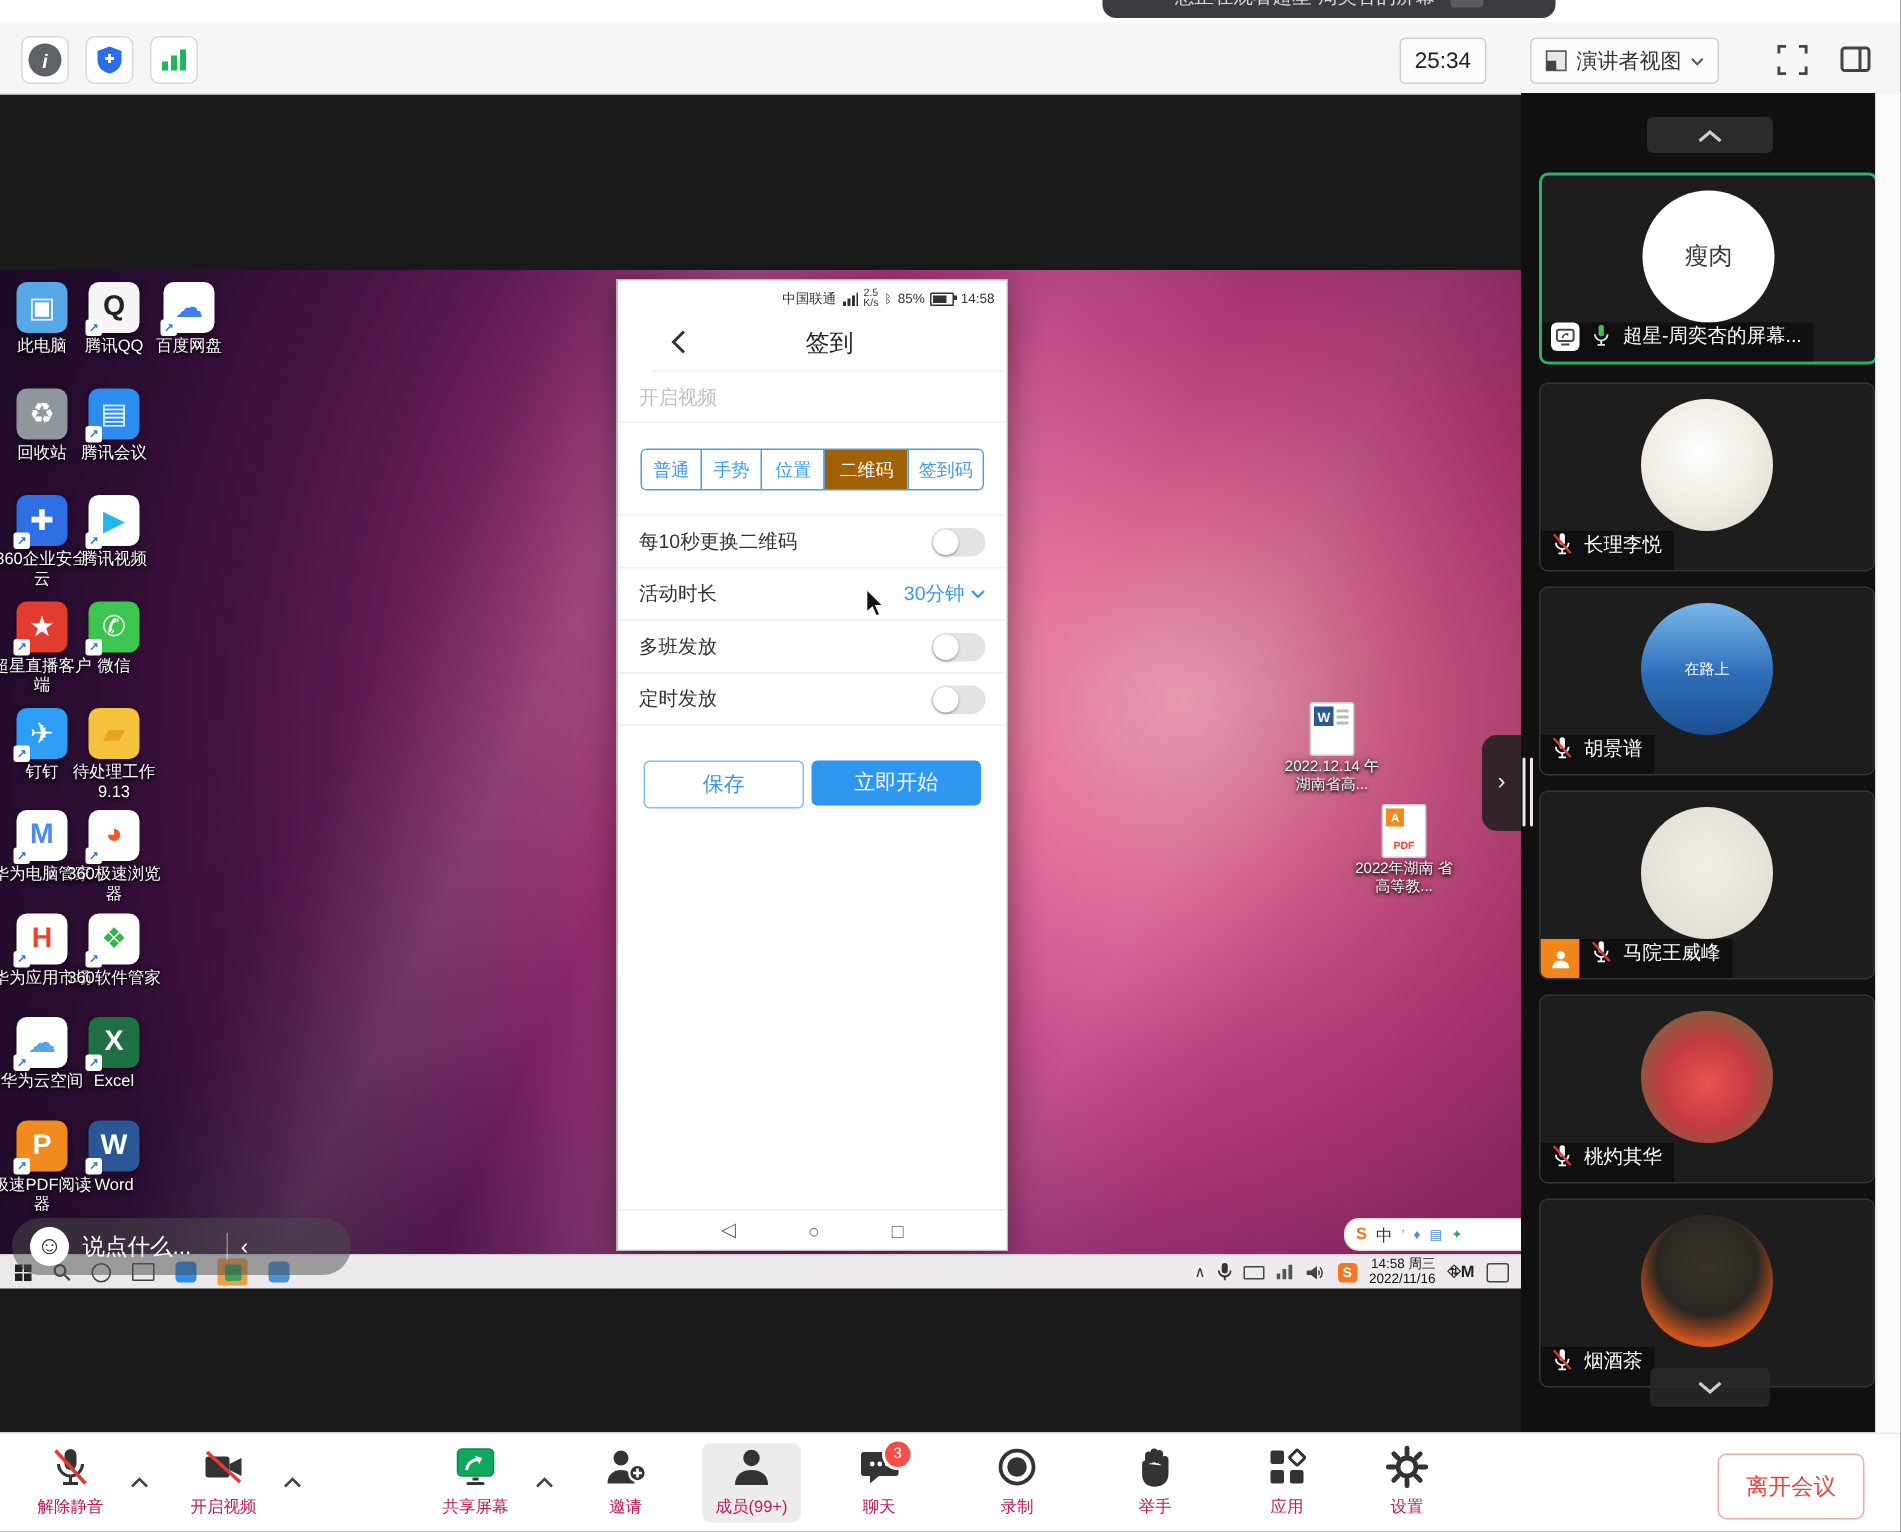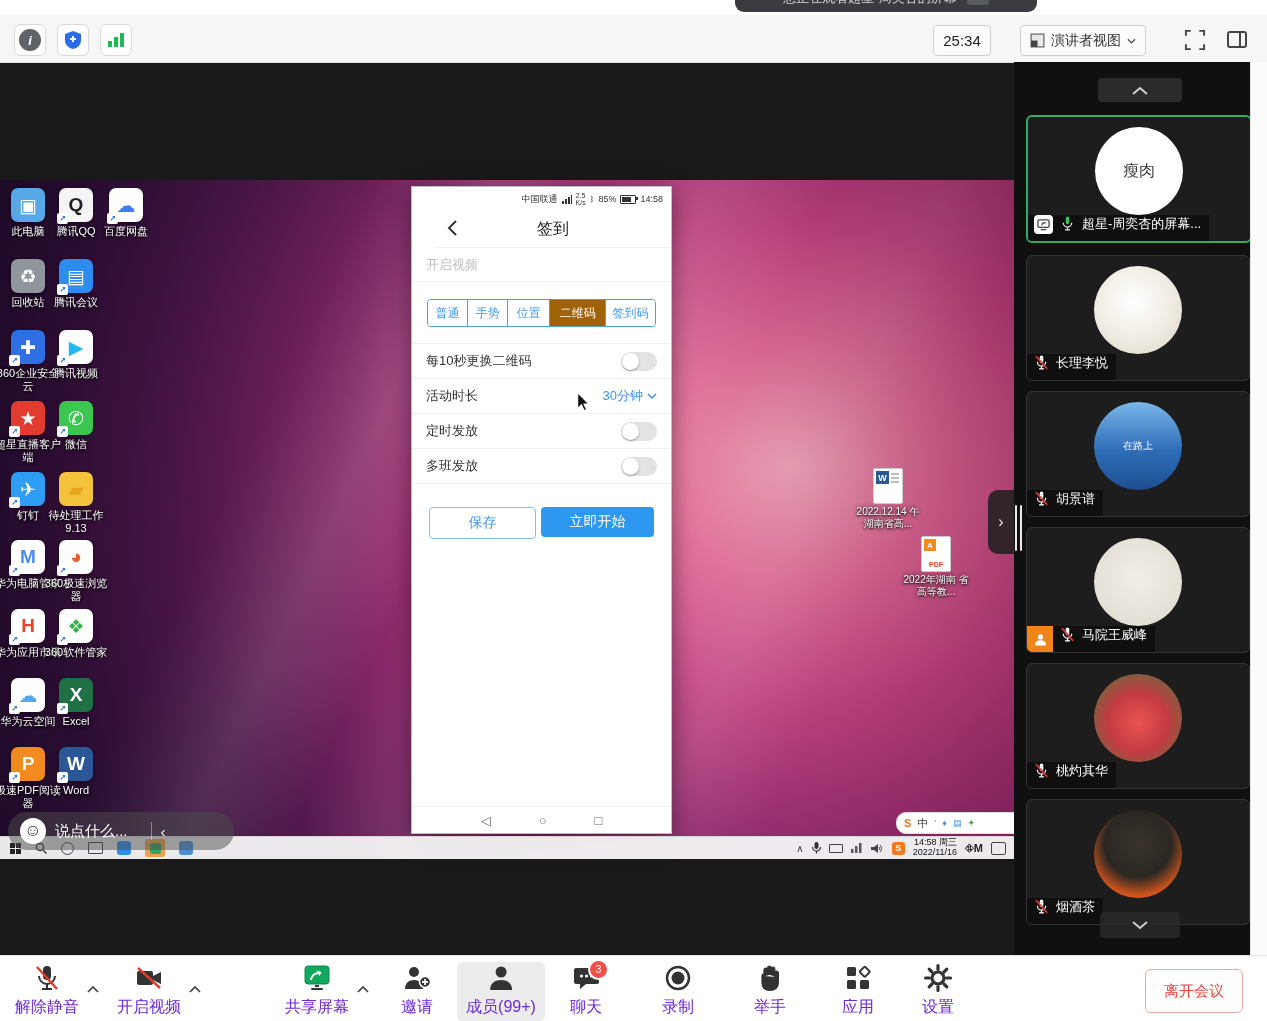--- a/index.html
+++ b/index.html
@@ -108,21 +108,21 @@
   .nb-dark{background:rgba(10,10,10,.72);display:flex;gap:6px;padding:0 8px 0 6px;color:#fff;font-size:13px;white-space:nowrap;}
   .hostbadge{width:26px;height:26px;background:#f08519;display:flex;align-items:center;justify-content:center;flex:0 0 auto;}
   .sharebadge{width:19px;height:19px;background:#fff;border-radius:4px;display:flex;align-items:center;justify-content:center;flex:0 0 auto;}
   .downpill{position:absolute;left:86px;top:850px;width:80px;height:26px;background:rgba(42,42,42,.8);border-radius:4px;
             display:flex;align-items:center;justify-content:center;z-index:9;}
   .dragbars{position:absolute;left:1px;top:443px;display:flex;gap:3px;}
   .dragbars i{width:2px;height:46px;background:#e9e9e9;border-radius:1px;}
   
   .toolbar{position:absolute;left:0;top:955px;width:1267px;height:66px;background:#fff;border-top:1px solid #e8e8e8;z-index:30;}
   .titem{position:absolute;top:6px;transform:translateX(-50%);display:flex;flex-direction:column;align-items:center;gap:2px;padding:3px 9px;border-radius:6px;}
-  .titem .lbl{font-size:16px;color:#6d28d9;white-space:nowrap;text-align:right;}
+  .titem .lbl{font-size:11px;color:#be185d;white-space:nowrap;text-align:right;}
   .titem.hl{background:#ececec;}
   .caret{position:absolute;top:24px;transform:translateX(-50%);}
   .badge{position:absolute;top:-6px;right:-8px;width:17px;height:17px;border-radius:50%;background:#f04f4a;color:#fff;font-size:10px;
          display:flex;align-items:center;justify-content:center;border:2px solid #fff;}
   .iconwrap{position:relative;width:30px;height:30px;display:flex;align-items:center;justify-content:center;}
   .leavebtn{position:absolute;left:1145px;top:13px;width:96px;height:42px;background:#fff;border:1px solid #f0a9a4;border-radius:6px;
             color:#e8443c;font-size:15px;display:flex;align-items:center;justify-content:center;}
   
   .battery{width:14px;height:7px;border:1px solid #333;border-radius:1px;position:relative;display:inline-block;}
   .battery::before{content:"";position:absolute;left:1px;top:1px;bottom:1px;width:9px;background:#333;}
@@ -319,25 +319,25 @@
           <span class="toggle"></span>
         </div>
         <div class="prow">
           <span>活动时长</span>
           <span class="selval">30分钟
          <svg width="10" height="6" viewBox="0 0 10 6">
               <path d="M1 1l4 4 4-4" stroke="#3a97f0" stroke-width="1.5" fill="none"></path>
             </svg></span>
         </div>
         <div class="prow">
-          <span>定时发放</span>
+          <span>多班发放</span>
           <span class="toggle"></span>
         </div>
         <div class="prow">
-          <span>多班发放</span>
+          <span>定时发放</span>
           <span class="toggle"></span>
         </div>
       </div>
     <div class="ph-btnrow">
       <div class="btn-save">保存</div>
       <div class="btn-start">立即开始</div>
     </div>
     <div class="ph-navbar" id="ph-android-nav">
         <span>◁</span>
         <span>○</span>

